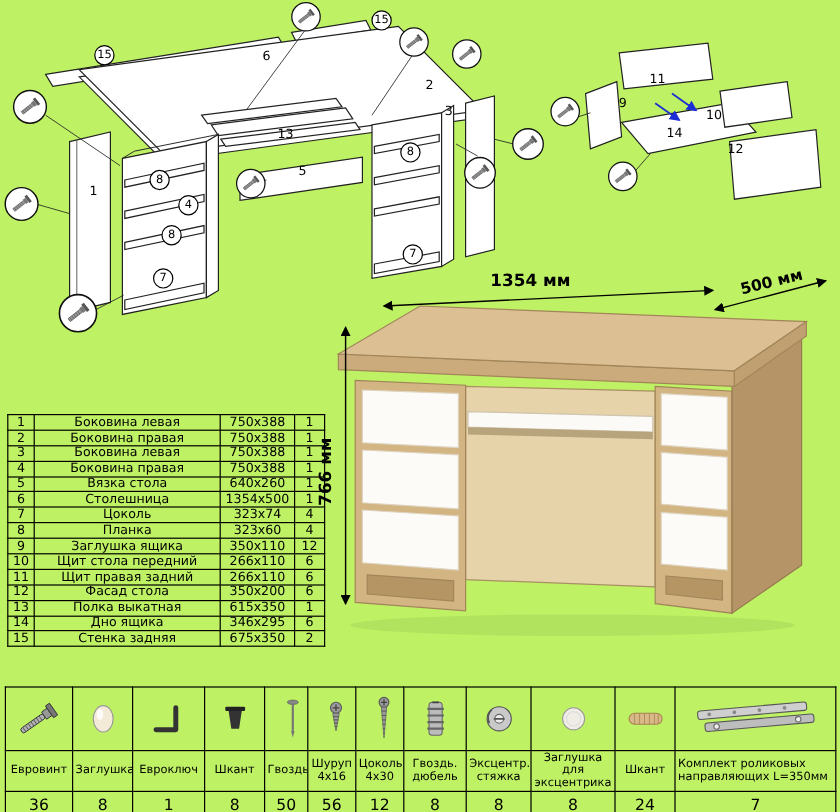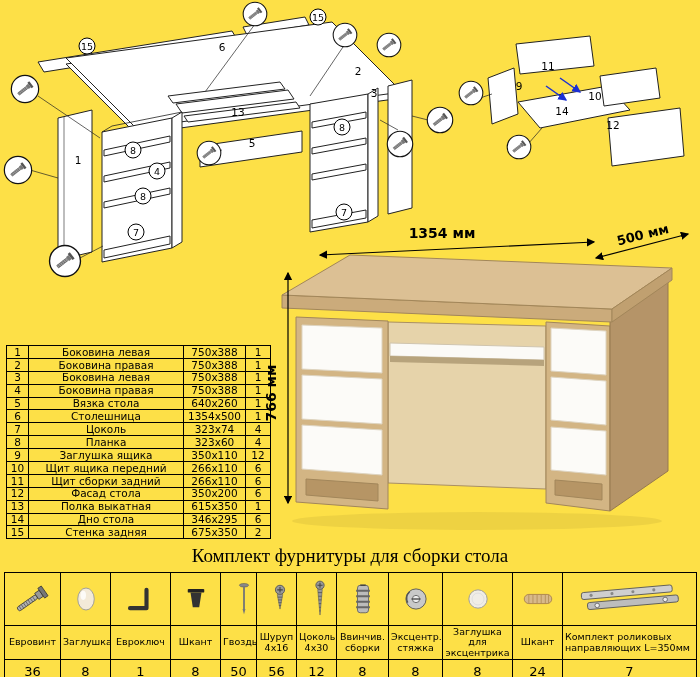--- a/index.html
+++ b/index.html
@@ -1,16 +1,16 @@
 <!DOCTYPE html>
 <html><head>
 <meta charset="utf-8">
 <style>
   html,body{margin:0;padding:0;background:#fff;}
-  .page{position:relative;width:700px;height:677px;background:#fde047;overflow:hidden;
+  .page{position:relative;width:700px;height:677px;background:#bef264;overflow:hidden;
         font-family:"DejaVu Sans",sans-serif;color:#000;}
   .abs{position:absolute;}
 
   
   #main-diagram{left:0;top:0;width:460px;height:300px;}
   #drawer-diagram{left:458px;top:22px;width:242px;height:190px;}
   #desk-render{left:262px;top:225px;width:438px;height:320px;}
   .dlabel{position:absolute;transform:translate(-50%,-50%);font-size:10.5px;line-height:1;
           color:#000;white-space:nowrap;}
   .dlabel.circ{width:15px;height:15px;border:1px solid #000;border-radius:50%;background:#fff;
@@ -275,45 +275,45 @@
           <td class="pt-qty">4</td>
         </tr>
         <tr>
           <td class="pt-num">9</td>
           <td class="pt-name">Заглушка ящика</td>
           <td class="pt-size">350x110</td>
           <td class="pt-qty">12</td>
         </tr>
         <tr>
           <td class="pt-num">10</td>
-          <td class="pt-name">Щит ящика передний</td>
+          <td class="pt-name">Щит стола передний</td>
           <td class="pt-size">266x110</td>
           <td class="pt-qty">6</td>
         </tr>
         <tr>
           <td class="pt-num">11</td>
-          <td class="pt-name">Щит сборки задний</td>
+          <td class="pt-name">Щит правая задний</td>
           <td class="pt-size">266x110</td>
           <td class="pt-qty">6</td>
         </tr>
         <tr>
           <td class="pt-num">12</td>
           <td class="pt-name">Фасад стола</td>
           <td class="pt-size">350x200</td>
           <td class="pt-qty">6</td>
         </tr>
         <tr>
           <td class="pt-num">13</td>
           <td class="pt-name">Полка выкатная</td>
           <td class="pt-size">615x350</td>
           <td class="pt-qty">1</td>
         </tr>
         <tr>
           <td class="pt-num">14</td>
-          <td class="pt-name">Дно стола</td>
+          <td class="pt-name">Дно ящика</td>
           <td class="pt-size">346x295</td>
           <td class="pt-qty">6</td>
         </tr>
         <tr>
           <td class="pt-num">15</td>
           <td class="pt-name">Стенка задняя</td>
           <td class="pt-size">675x350</td>
           <td class="pt-qty">2</td>
         </tr>
       </tbody>
@@ -352,21 +352,20 @@
         <path d="M58,30 L332,17" marker-start="url(#dimArr)" marker-end="url(#dimArr)"></path>
         <path d="M334,33 L426,9" marker-start="url(#dimArr)" marker-end="url(#dimArr)"></path>
         <path d="M26,48 L26,278" marker-start="url(#dimArr)" marker-end="url(#dimArr)"></path>
       </g>
       <text x="180" y="13" text-anchor="middle" font-size="14" font-weight="bold" font-family="DejaVu Sans, sans-serif" fill="#000">1354 мм</text>
       <text x="382" y="14" text-anchor="middle" font-size="13" font-weight="bold" font-family="DejaVu Sans, sans-serif" fill="#000" transform="rotate(-14 382 14)">500 мм</text>
       <text x="14" y="168" text-anchor="middle" font-size="14" font-weight="bold" font-family="DejaVu Sans, sans-serif" fill="#000" transform="rotate(-90 14 168)">766 мм</text>
     </svg>
   </div>
 
-  <div class="hw-title">Комплект фурнитуры для сборки стола</div>
 
   <table class="hw-table">
     <colgroup id="hw-colgroup">
         <col style="width: 56px;">
         <col style="width: 50px;">
         <col style="width: 60px;">
         <col style="width: 50px;">
         <col style="width: 36px;">
         <col style="width: 40px;">
         <col style="width: 40px;">
@@ -416,21 +415,21 @@
             </svg></td>
         </tr>
       <tr id="hw-row-names">
           <td class="hw-name-cell">Евровинт</td>
           <td class="hw-name-cell">Заглушка</td>
           <td class="hw-name-cell">Евроключ</td>
           <td class="hw-name-cell">Шкант</td>
           <td class="hw-name-cell">Гвоздь</td>
           <td class="hw-name-cell">Шуруп 4х16</td>
           <td class="hw-name-cell">Цоколь 4х30</td>
-          <td class="hw-name-cell">Ввинчив. сборки</td>
+          <td class="hw-name-cell">Гвоздь. дюбель</td>
           <td class="hw-name-cell">Эксцентр. стяжка</td>
           <td class="hw-name-cell">Заглушка для эксцентрика</td>
           <td class="hw-name-cell">Шкант</td>
           <td class="hw-name-cell left">Комплект роликовых направляющих L=350мм</td>
         </tr>
       <tr id="hw-row-qtys">
           <td class="hw-qty-cell">36</td>
           <td class="hw-qty-cell">8</td>
           <td class="hw-qty-cell">1</td>
           <td class="hw-qty-cell">8</td>

